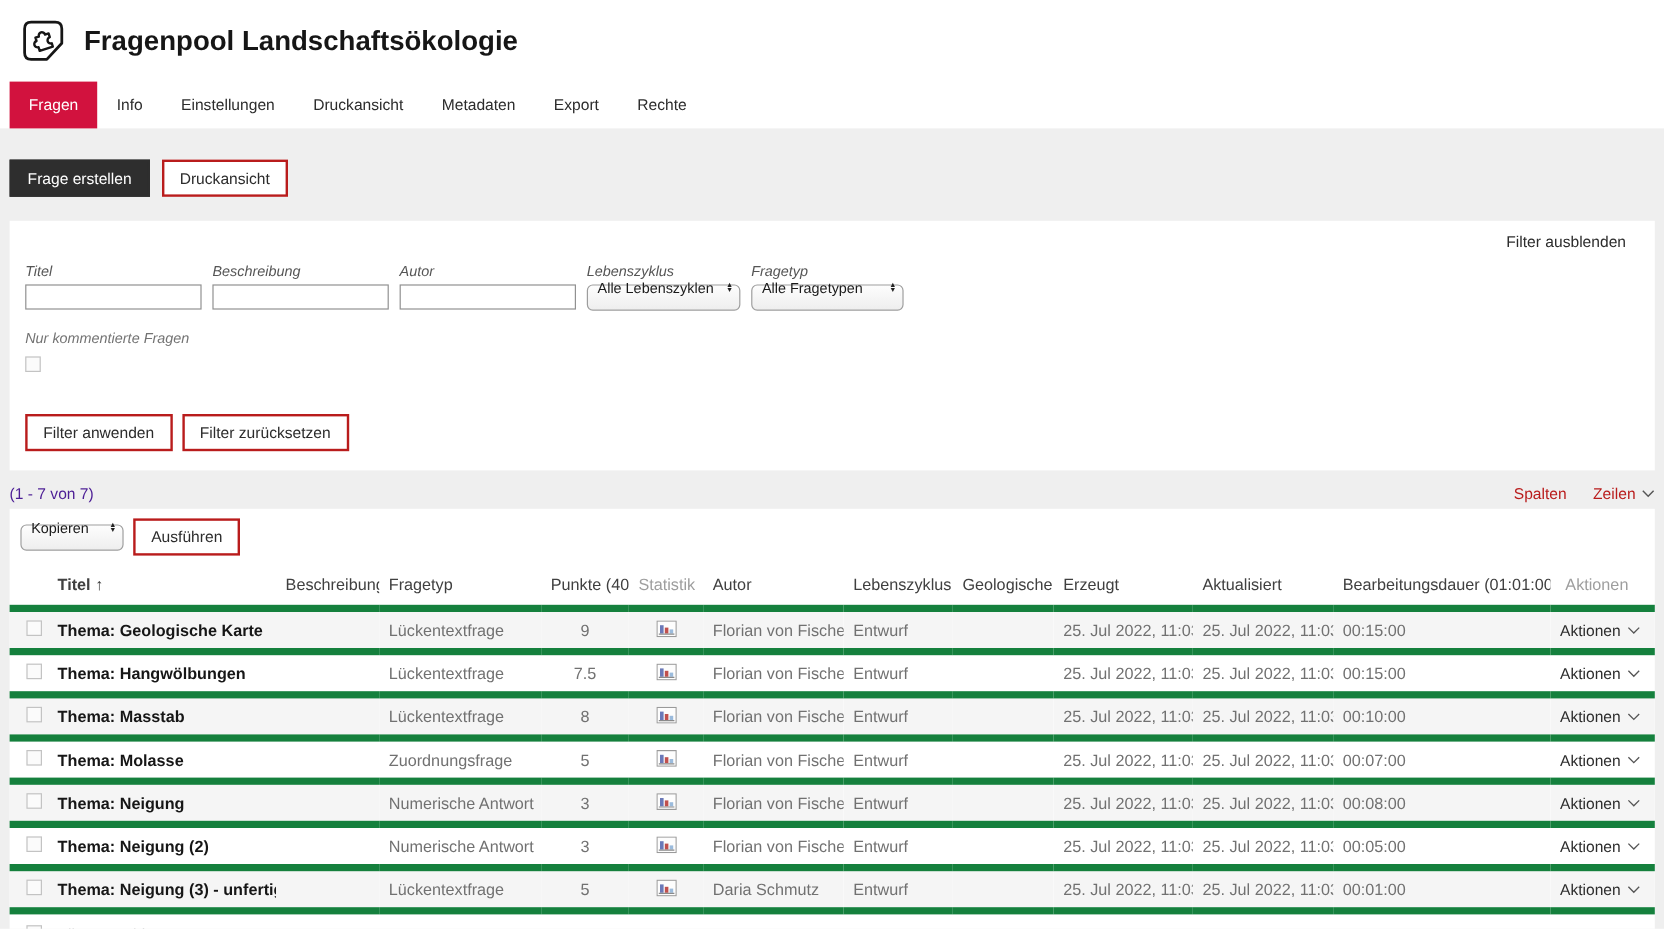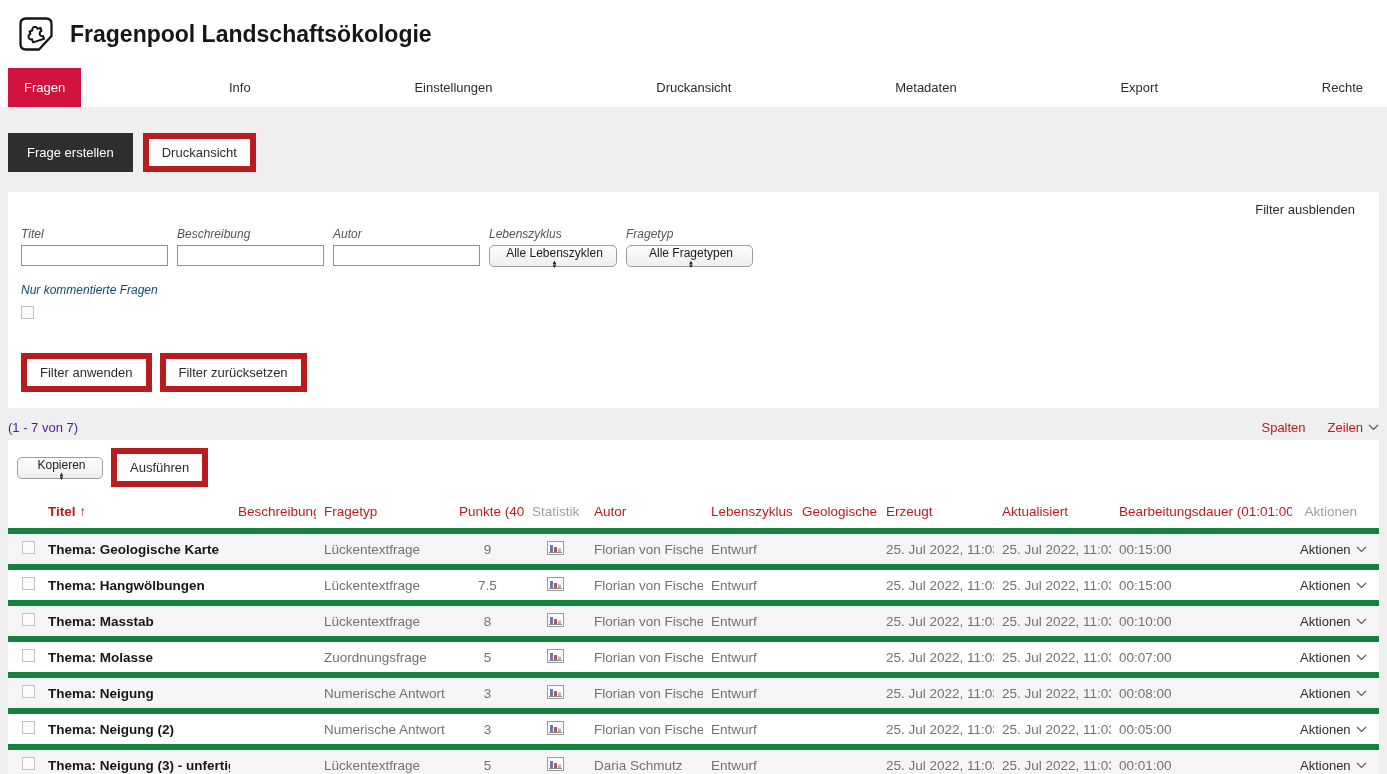--- a/index.html
+++ b/index.html
@@ -8,61 +8,61 @@
     width:1387px; height:774px; overflow:hidden;
     background:#efefef;
     font-family:"Liberation Sans", sans-serif;
     color:#161616;
   }
   
   .header-wrap { background:#fff; }
   .topbar { display:flex; align-items:center; gap:14px; padding:14px 16px 8px 16px; }
   .pool-icon { width:40px; height:40px; flex:0 0 auto; }
   .page-title { font-size:23px; font-weight:bold; color:#161616; }
-  .tabbar { display:flex; padding:6px 8px 0 8px;justify-content:space-between; }
+  .tabbar { display:flex; padding:6px 8px 0 8px; }
   .tab { font-size:13px; color:#2c2c2c; padding:12px 16px; cursor:pointer; white-space:nowrap; }
   .tab.active { background:var(--accent); color:#fff; }
 
   
   .toolbar { margin:26px 8px 0 8px; display:flex; gap:10px; }
-  .btn { font-size:13px; padding:6px 13px; border:6px solid #b91c1c; background:#fff; color:#2c2c2c; cursor:pointer; font-family:inherit; }
+  .btn { font-size:13px; padding:6px 13px; border:2px solid #b91c1c; background:#fff; color:#2c2c2c; cursor:pointer; font-family:inherit; }
   .btn.primary { background:#2e2e2e; border-color:#2e2e2e; color:#fff; }
 
   
   .filter-panel { background:#fff; margin:20px 8px 0 8px; padding:10px 24px 16px 13px; position:relative; }
   .filter-hide { text-align:right; font-size:13px; color:#2c2c2c; cursor:pointer; }
   .filter-fields { display:flex; gap:9px; margin-top:10px; }
   .ffield { display:flex; flex-direction:column; }
   .flabel { font-size:12px; font-style:italic; color:#555; margin-bottom:4px; }
   .ftext { width:147px; height:21px; border:1px solid #919191; background:#fff; font-family:inherit; font-size:12px; padding:0 4px; }
   .fake-select {
     width:128px; height:22px; border:1px solid #9d9d9d; border-radius:5px;
     background:linear-gradient(#fdfdfd,#eee);
     display:inline-flex; align-items:center; justify-content:space-between;
-    font-size:12px; color:#1a1a1a; padding:0 5px 16px 8px; cursor:pointer;flex-direction:column;
+    font-size:12px; color:#1a1a1a; padding:0 5px 16px 8px; cursor:pointer;
   }
   .sel-arrows { display:flex; flex-direction:column; line-height:4px; font-size:6px; color:#222; }
   .checkbox { width:13px; height:13px; border:1px solid #c3c3c3; background:#fbfbfb; display:inline-block; cursor:pointer; }
-  .commented-label { font-size:12px; font-style:italic; color:#0c4a6e; margin-top:16px; }
+  .commented-label { font-size:12px; font-style:italic; color:#737373; margin-top:16px; }
   .commented-box { margin-top:8px; }
   .filter-buttons { margin-top:30px; display:flex; gap:8px; }
 
   
   .list-top { margin:12px 8px 5px 8px; display:flex; justify-content:space-between; align-items:flex-end; }
   .range-text { font-size:13px; color:#4c1d95; }
   .view-links { display:flex; gap:22px; font-size:13px; color:#b91c1c; }
   .view-link { display:flex; align-items:center; gap:5px; cursor:pointer; }
 
   
   .table-box { background:#fff; margin:0 8px; padding:8px 0 10px 0; }
   .bulk-row { display:flex; gap:8px; padding:0 0 8px 9px; align-items:center; }
   .fake-select.small { width:86px; }
 
   table { width:100%; border-collapse:collapse; table-layout:fixed; font-size:13.5px; }
-  th { text-align:left; font-weight:normal; color:#b91c1c; padding:9px 8px; white-space:nowrap; overflow:hidden; }
+  th { text-align:left; font-weight:normal; color:#404040; padding:9px 8px; white-space:nowrap; overflow:hidden; }
   th.sorted { font-weight:bold; }
   th.muted { color:#9e9e9e; }
   th.center, td.center { text-align:center; }
   th.right, td.right { text-align:right; padding-right:22px; }
   tbody tr { border-top:6px solid #15803d; }
   tbody tr.odd { background:#f5f5f5; }
   td { padding:0 8px; height:36px; color:#717171; white-space:nowrap; overflow:hidden; }
   td.cb, th.cb { padding-left:14px; }
   td.qtitle { font-weight:bold; color:#161616; }
   .action-link { font-size:13px; color:#2c2c2c; cursor:pointer; display:inline-flex; align-items:center; gap:5px; }

